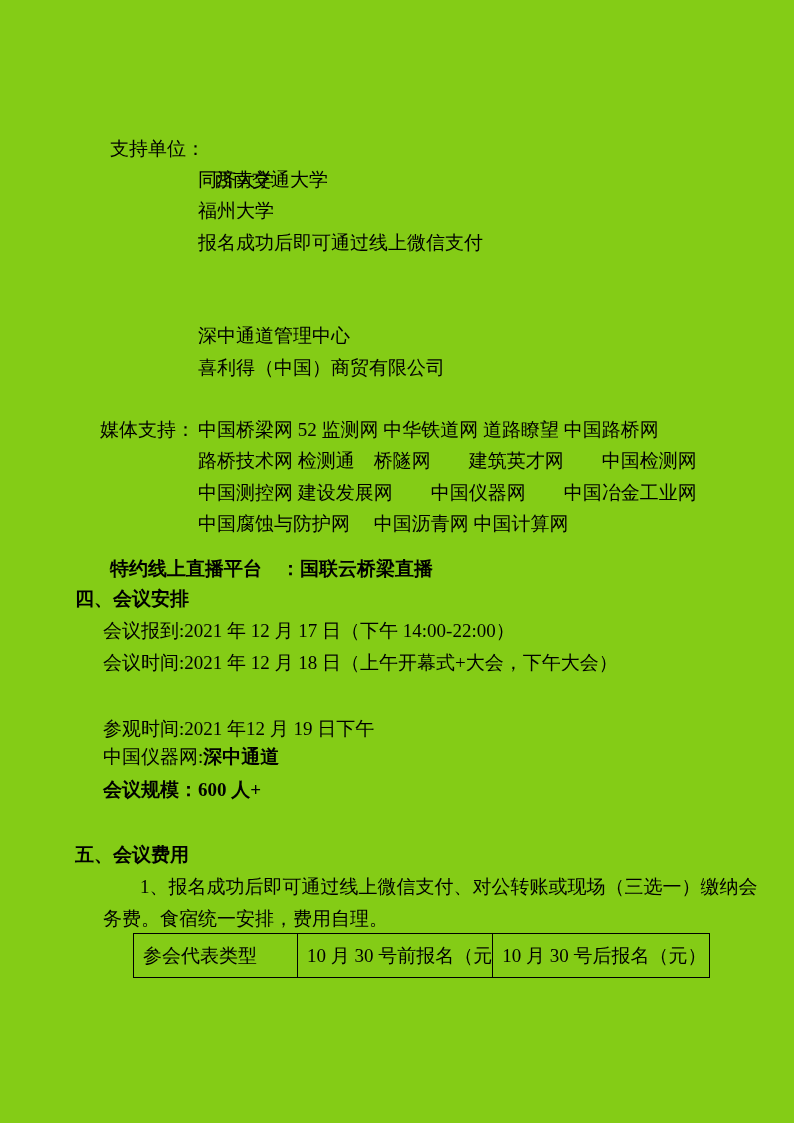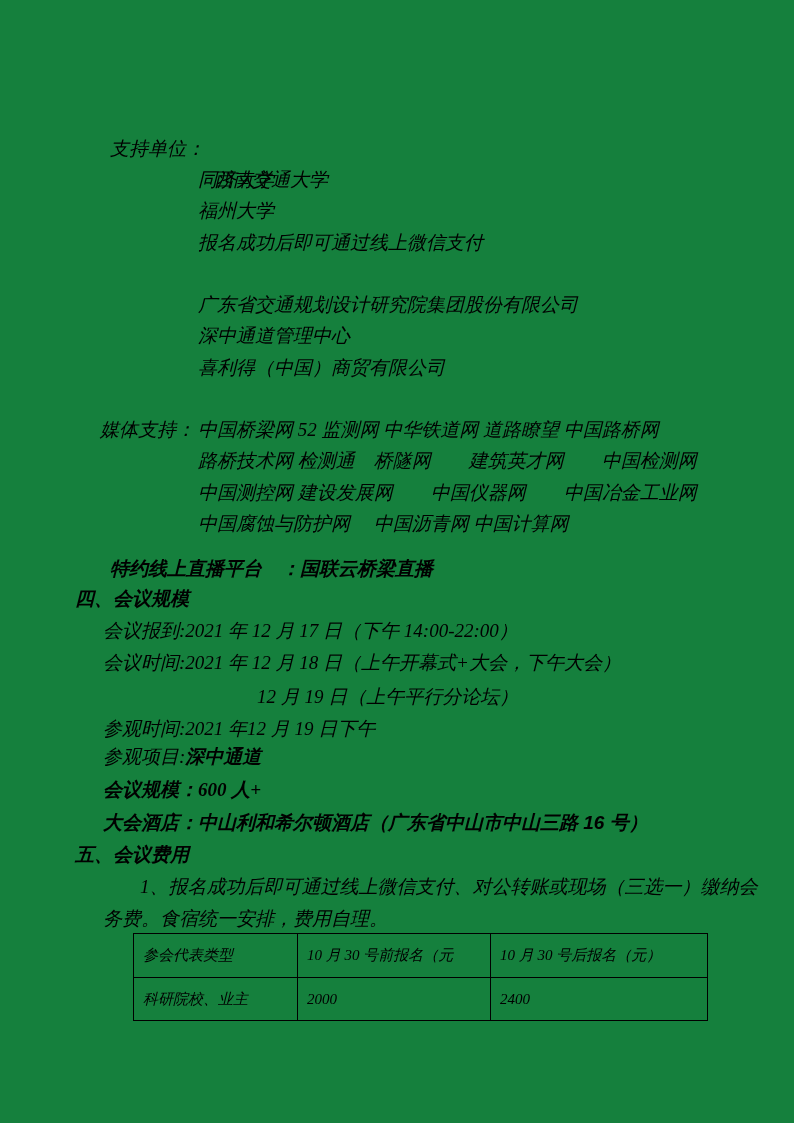--- a/index.html
+++ b/index.html
@@ -5,42 +5,41 @@
   html, body {
     margin: 0;
     padding: 0;
     background: #ffffff;
   }
   .page {
     position: relative;
     width: 794px;
     height: 1123px;
     margin: 0 auto;
-    background: #15803d;
+    background: #84cc16;
     color: #000000;
     font-family: "Liberation Serif", "DejaVu Serif", serif;
     font-size: 19px;
     line-height: 1;
     overflow: hidden;
-    font-style: italic;
   }
   .line {
     position: absolute;
     white-space: pre;
   }
   .bold { font-weight: bold; }
   .sans { font-family: "Liberation Sans", "DejaVu Sans", sans-serif; }
   .fee-table {
     position: absolute;
     left: 133px;
     top: 933px;
     border-collapse: collapse;
     table-layout: fixed;
     font-family: "Liberation Serif", "DejaVu Serif", serif;
-    font-size: 15px;
+    font-size: 19px;
     color: #000000;
   }
   .fee-table td {
     border: 1px solid #000000;
     padding: 0 0 0 9px;
     vertical-align: middle;
     overflow: hidden;
     white-space: pre;
   }
   .fee-table tr.hdr td { height: 43px; }
@@ -52,53 +51,45 @@
 </head>
 <body>
 
 <div class="page">
 
   <div class="line" style="left:110px; top:139px;"><span>支持单位：</span></div>
   <div class="line" style="left:198px; top:139px;margin-top:31px;">同济大学</div>
   <div class="line" style="left:198px; top:170px;margin-left:16px;">西南交通大学</div>
   <div class="line" style="left:198px; top:201px;">福州大学</div>
   <div class="line" style="left:198px; top:233px;">报名成功后即可通过线上微信支付</div>
-  <div class="line" style="left:198px; top:295px;">广东省交通规划设计研究院集团股份有限公司</div>
   <div class="line" style="left:198px; top:326px;">深中通道管理中心</div>
   <div class="line" style="left:198px; top:358px;">喜利得（中国）商贸有限公司</div>
 
   <div class="line" style="left:100px; top:420px;">媒体支持：</div>
   <div class="line" style="left:198px; top:420px;">中国桥梁网 52 监测网 中华铁道网 道路瞭望 中国路桥网</div>
   <div class="line" style="left:198px; top:451px;">路桥技术网 检测通　桥隧网　　建筑英才网　　中国检测网</div>
   <div class="line" style="left:198px; top:483px;">中国测控网 建设发展网　　中国仪器网　　中国冶金工业网</div>
   <div class="line" style="left:198px; top:514px;">中国腐蚀与防护网　 中国沥青网 中国计算网</div>
 
   <div class="line bold" style="left:110px; top:559px;">特约线上直播平台　：国联云桥梁直播</div>
 
-  <div class="line bold" style="left:75px; top:589px;">四、会议规模</div>
+  <div class="line bold" style="left:75px; top:589px;">四、会议安排</div>
   <div class="line" style="left:103px; top:621px;">会议报到:2021 年 12 月 17 日（下午 14:00-22:00）</div>
   <div class="line" style="left:103px; top:653px;">会议时间:2021 年 12 月 18 日（上午开幕式+大会，下午大会）</div>
-  <div class="line" style="left:257px; top:687px;">12 月 19 日（上午平行分论坛）</div>
   <div class="line" style="left:103px; top:719px;">参观时间:2021 年12 月 19 日下午</div>
-  <div class="line" style="left:103px; top:747px;"><span>参观项目:</span><span class="bold">深中通道</span></div>
+  <div class="line" style="left:103px; top:747px;"><span>中国仪器网:</span><span class="bold">深中通道</span></div>
   <div class="line bold" style="left:103px; top:780px;">会议规模：600 人+</div>
-  <div class="line bold" style="left:103px; top:813px;"><span>大会酒店：中山利和希尔顿酒店</span><span class="sans">（广东省中山市中山三路 16 号）</span></div>
 
   <div class="line bold" style="left:75px; top:845px;">五、会议费用</div>
   <div class="line" style="left:140px; top:877px;">1、报名成功后即可通过线上微信支付、对公转账或现场（三选一）缴纳会</div>
   <div class="line" style="left:103px; top:909px;">务费。食宿统一安排，费用自理。</div>
 
   <table class="fee-table">
     <tbody>
       <tr class="hdr">
         <td class="col-a">参会代表类型</td>
         <td class="col-b">10 月 30 号前报名（元</td>
         <td class="col-c">10 月 30 号后报名（元）</td>
       </tr>
-      <tr class="row">
-        <td class="col-a">科研院校、业主</td>
-        <td class="col-b">2000</td>
-        <td class="col-c">2400</td>
-      </tr>
     </tbody>
   </table>
 
 </div>
 
 </body></html>

